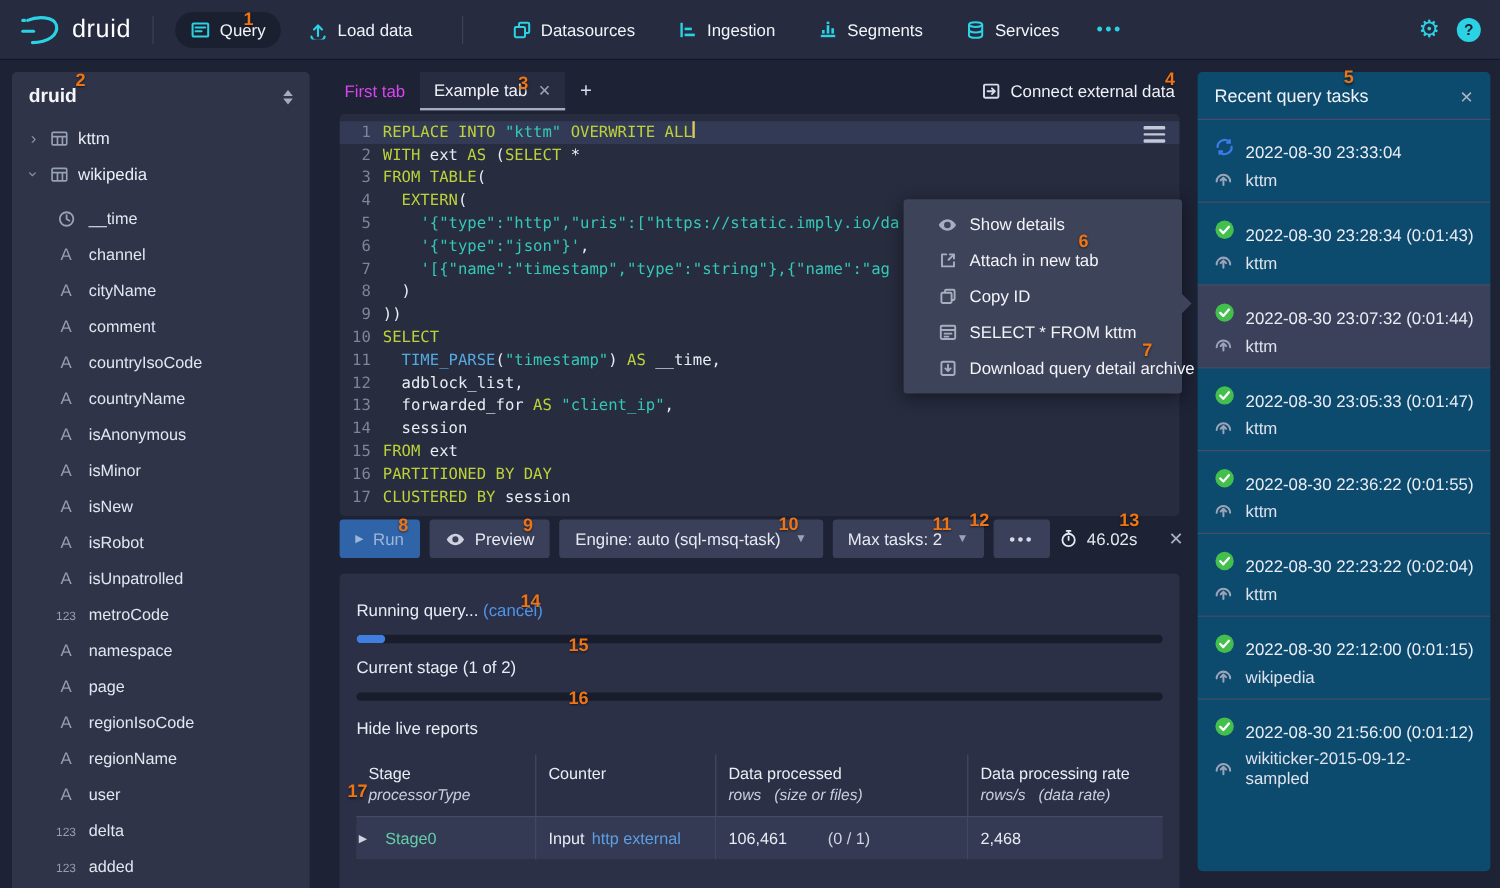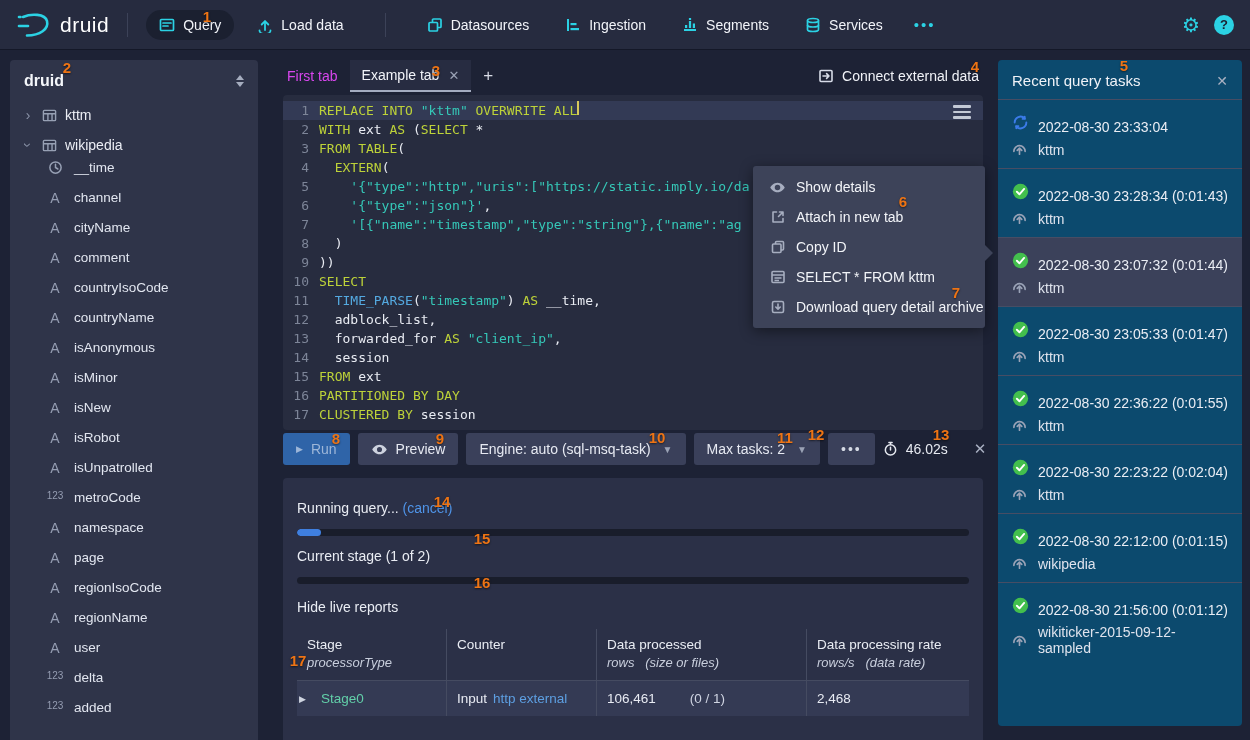--- a/index.html
+++ b/index.html
@@ -34,21 +34,21 @@
   .schema-row { display:flex; align-items:center; justify-content:space-between;
     padding:12px 14px 10px 14px; }
   .schema-name { font-size:16px; font-weight:bold; color:#f4f6fa; }
   .sortglyph { display:flex; flex-direction:column; gap:2px; cursor:pointer; }
   .sortglyph i { width:0; height:0; border-left:4px solid transparent; border-right:4px solid transparent; }
   .sortglyph .up { border-bottom:5px solid #a6adbf; }
   .sortglyph .dn { border-top:5px solid #a6adbf; }
   .tree-row { display:flex; align-items:center; gap:8px; height:30px; padding-left:12px;
     color:#eceef5; cursor:pointer; }
   .chev { color:#8b93a8; width:12px; text-align:center; font-size:14px; }
-  .col-row { display:flex; align-items:flex-start; gap:8px; height:30px; padding-left:34px;
+  .col-row { display:flex; align-items:flex-end; gap:8px; height:30px; padding-left:34px;
     color:#e2e6f0; font-size:13.5px; cursor:pointer; }
   .col-icn { width:22px; color:#959db2; display:flex; justify-content:center; align-items:center;
     font-size:14px; flex:none; }
   .col-icn.num { font-size:10px; letter-spacing:0; }
 
   
   .tabbar { position:absolute; top:60px; left:275px; width:708px; height:32px;
     display:flex; align-items:stretch; }
   .tab { display:flex; align-items:center; padding:0 12px; color:#d946ef; cursor:pointer; }
   .tab.active { background:#272c41; border-bottom:2px solid #a4acc0; color:#f2f4f9; }
@@ -67,21 +67,21 @@
   .tk-kw { color:#bdd239; }
   .tk-str { color:#35c8b8; }
   .tk-fn { color:#54a9e0; }
   .tk-pln { color:#e9ecf3;text-align:center; }
   .caret { display:inline-block; width:2px; height:14px; background:#d8c95a; vertical-align:-2px; }
   .burger { position:absolute; top:10px; right:12px; display:flex; flex-direction:column; gap:3px; cursor:pointer; }
   .burger i { width:18px; height:2.5px; background:#c3c9d6; border-radius:1px; }
 
   
   .ctx { position:absolute; top:166px; left:753px; width:232px; background:#3d4359;
-    border-radius:3px; box-shadow:0 3px 14px rgba(0,0,0,.45); padding:6px 4px; z-index:9; }
+    border-radius:3px; box-shadow:0 3px 14px rgba(0,0,0,.45); padding:6px 16px; z-index:9; }
   .ctx-item { display:flex; align-items:center; gap:10px; height:30px; padding:0 12px;
     color:#f2f4f8; cursor:pointer; white-space:nowrap; }
   .ctx-icn { width:17px; display:flex; justify-content:center; color:#a7aec0; flex:none; }
   .ctx-arrow { position:absolute; right:-8px; top:78px; width:0; height:0;
     border-top:9px solid transparent; border-bottom:9px solid transparent; border-left:9px solid #3d4359; }
 
   
   .runbar { position:absolute; top:433px; left:283px; width:700px; height:32px;
     display:flex; align-items:center; gap:8px; }
   .btn { height:32px; display:flex; align-items:center; gap:8px; padding:0 13px;

